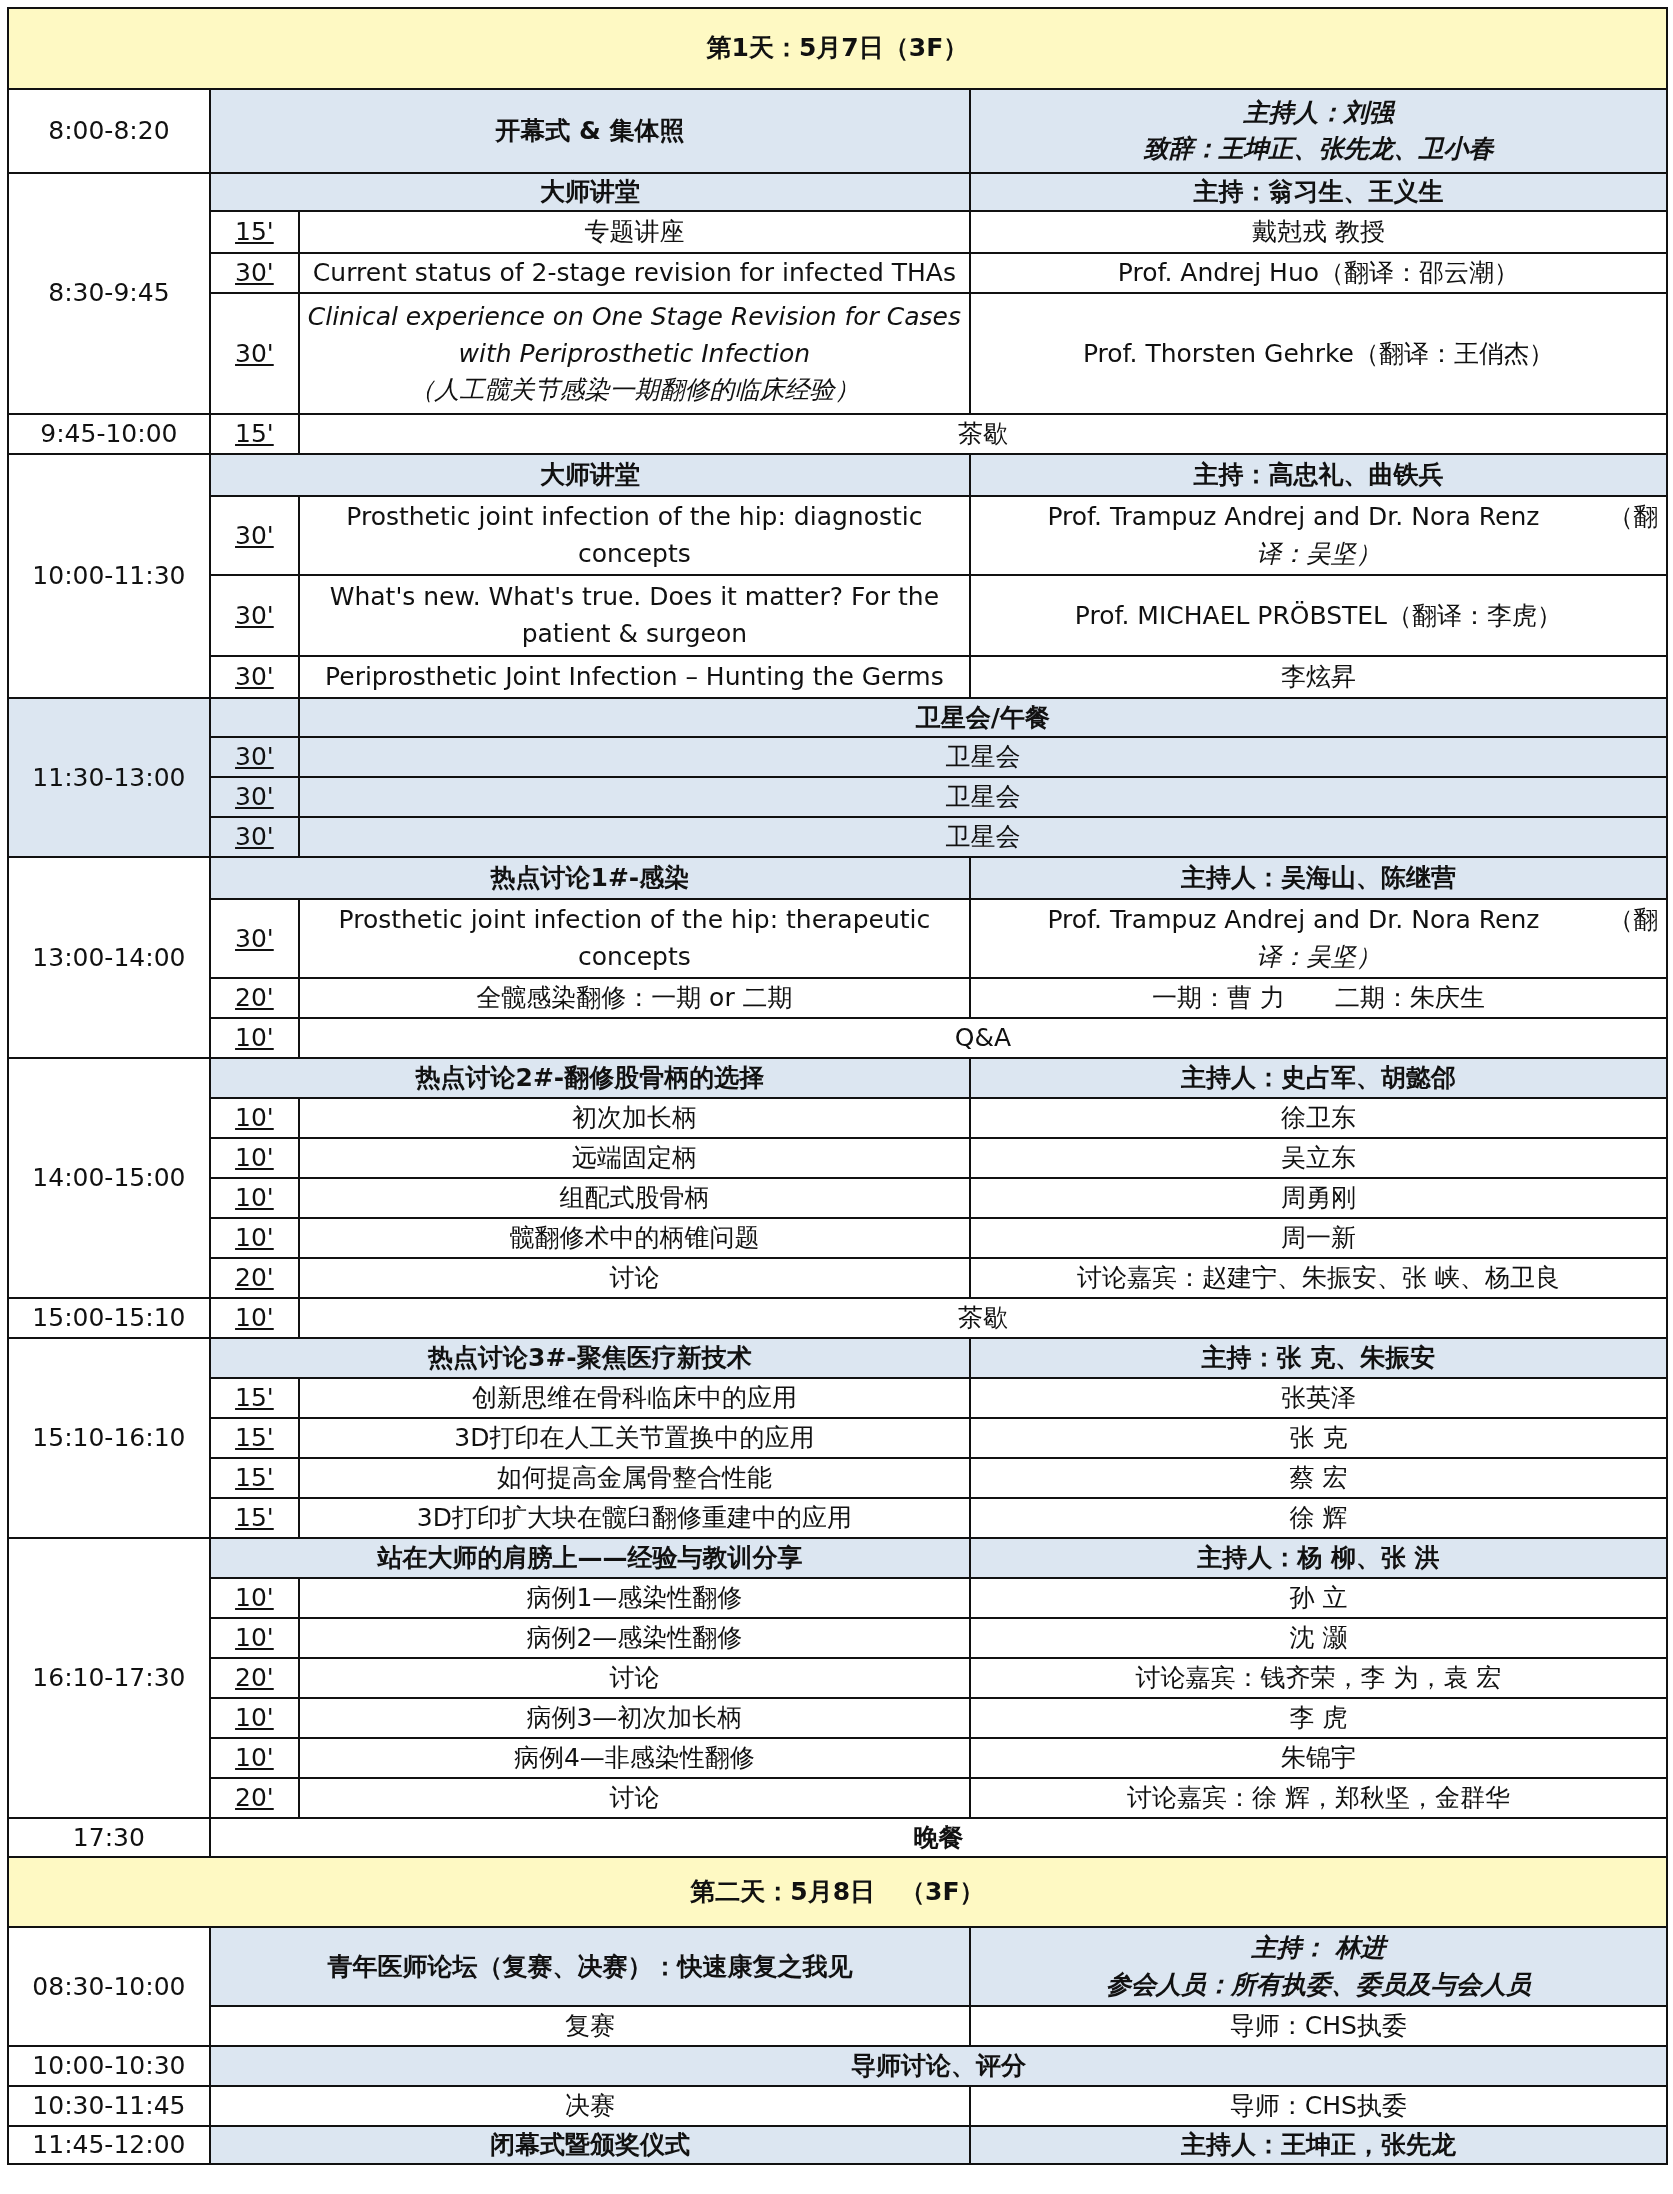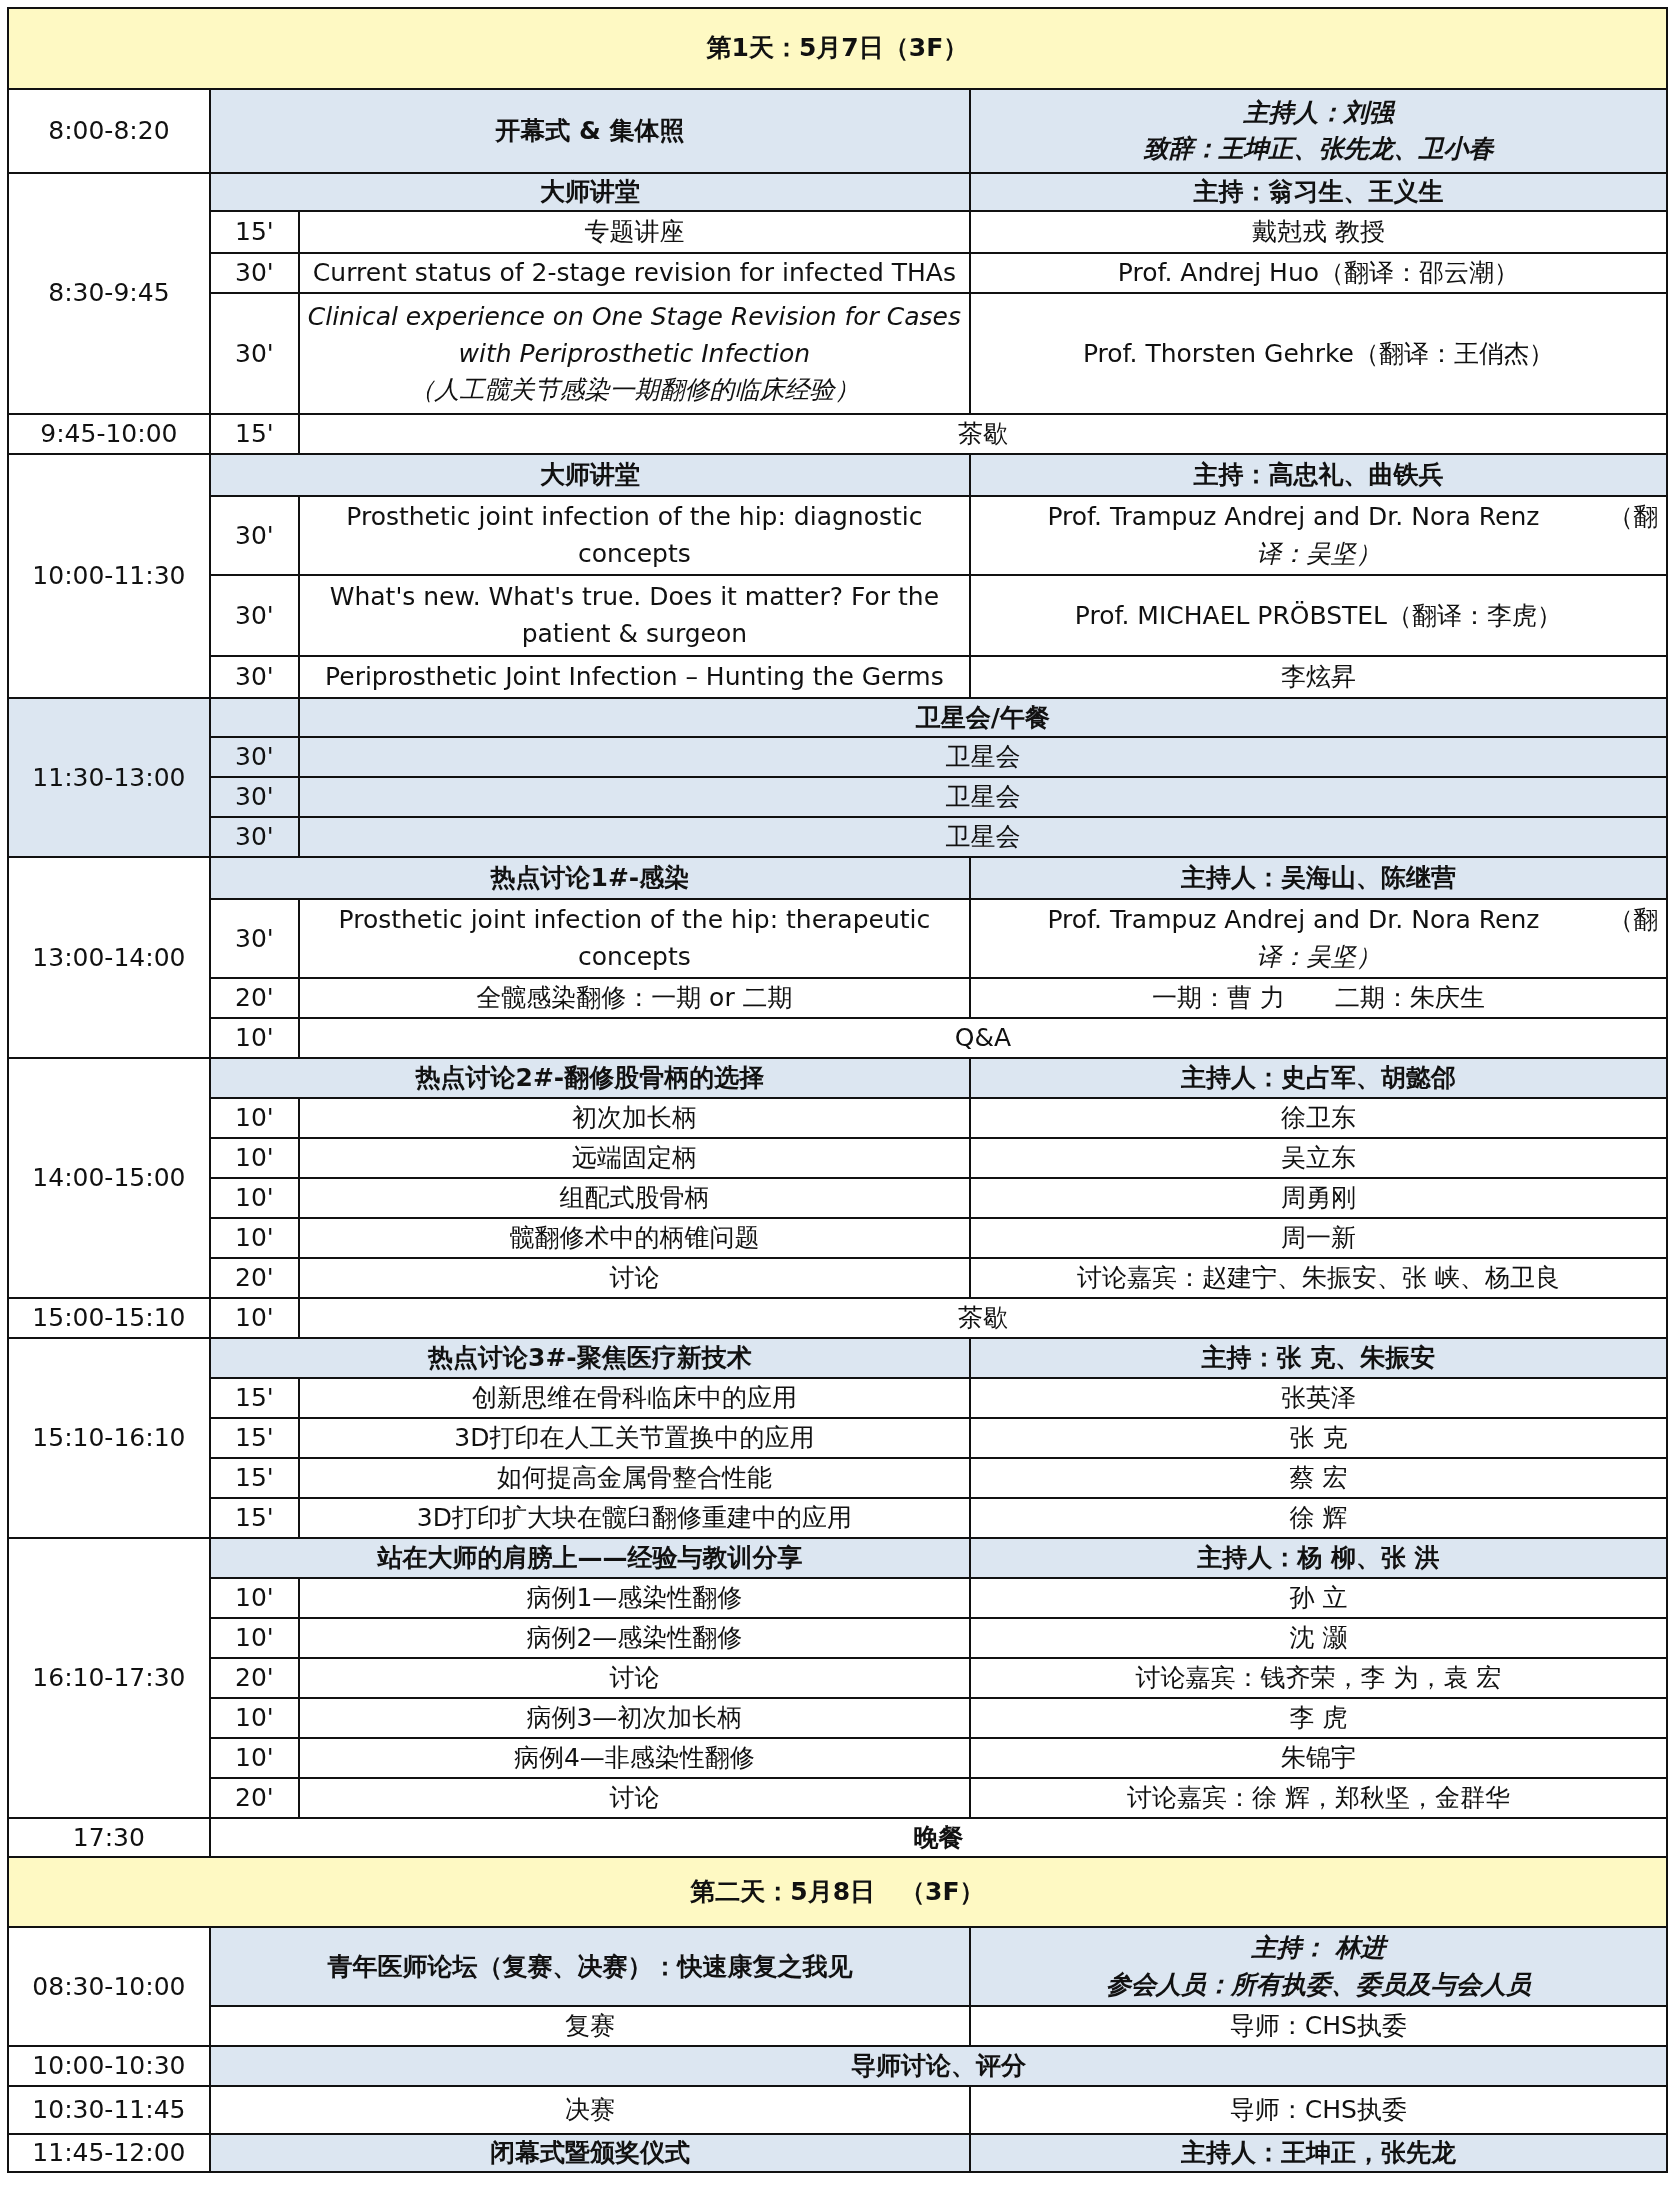--- a/index.html
+++ b/index.html
@@ -11,21 +11,21 @@
   }
   table.schedule td {
     border: 2.3px solid #111; text-align: center; vertical-align: middle;
     font-size: 25px; line-height: 1.45; padding: 0 7.6px; overflow: hidden;
   }
   .blue { background: #DCE6F1; }
   .orange { background: #fef9c3; }
   .bold { font-weight: bold; }
   .day td { font-weight: bold; font-size: 26px; }
   .time { font-size: 24.4px; }
-  .dur { font-size: 24.4px; }
+  .dur { font-size: 24.4px; text-decoration: underline; }
   .trans-right { float: right; }
   .line { display: block; font-style: italic; }
 </style>
 </head>
 <body>
 
 <table class="schedule">
   <colgroup>
     <col style="width:202px">
     <col style="width:89px">
@@ -261,21 +261,21 @@
   <tr style="height:40px">
     <td colspan="2">复赛</td>
     <td>导师：CHS执委</td>
   </tr>
 
   <tr style="height:40px">
     <td class="time">10:00-10:30</td>
     <td colspan="3" class="blue bold">导师讨论、评分</td>
   </tr>
 
-  <tr style="height:48px">
+  <tr style="height:40px">
     <td class="time">10:30-11:45</td>
     <td colspan="2">决赛</td>
     <td>导师：CHS执委</td>
   </tr>
 
   <tr style="height:32px">
     <td class="time">11:45-12:00</td>
     <td colspan="2" class="blue bold">闭幕式暨颁奖仪式</td>
     <td class="blue bold">主持人：王坤正，张先龙</td>
   </tr>

